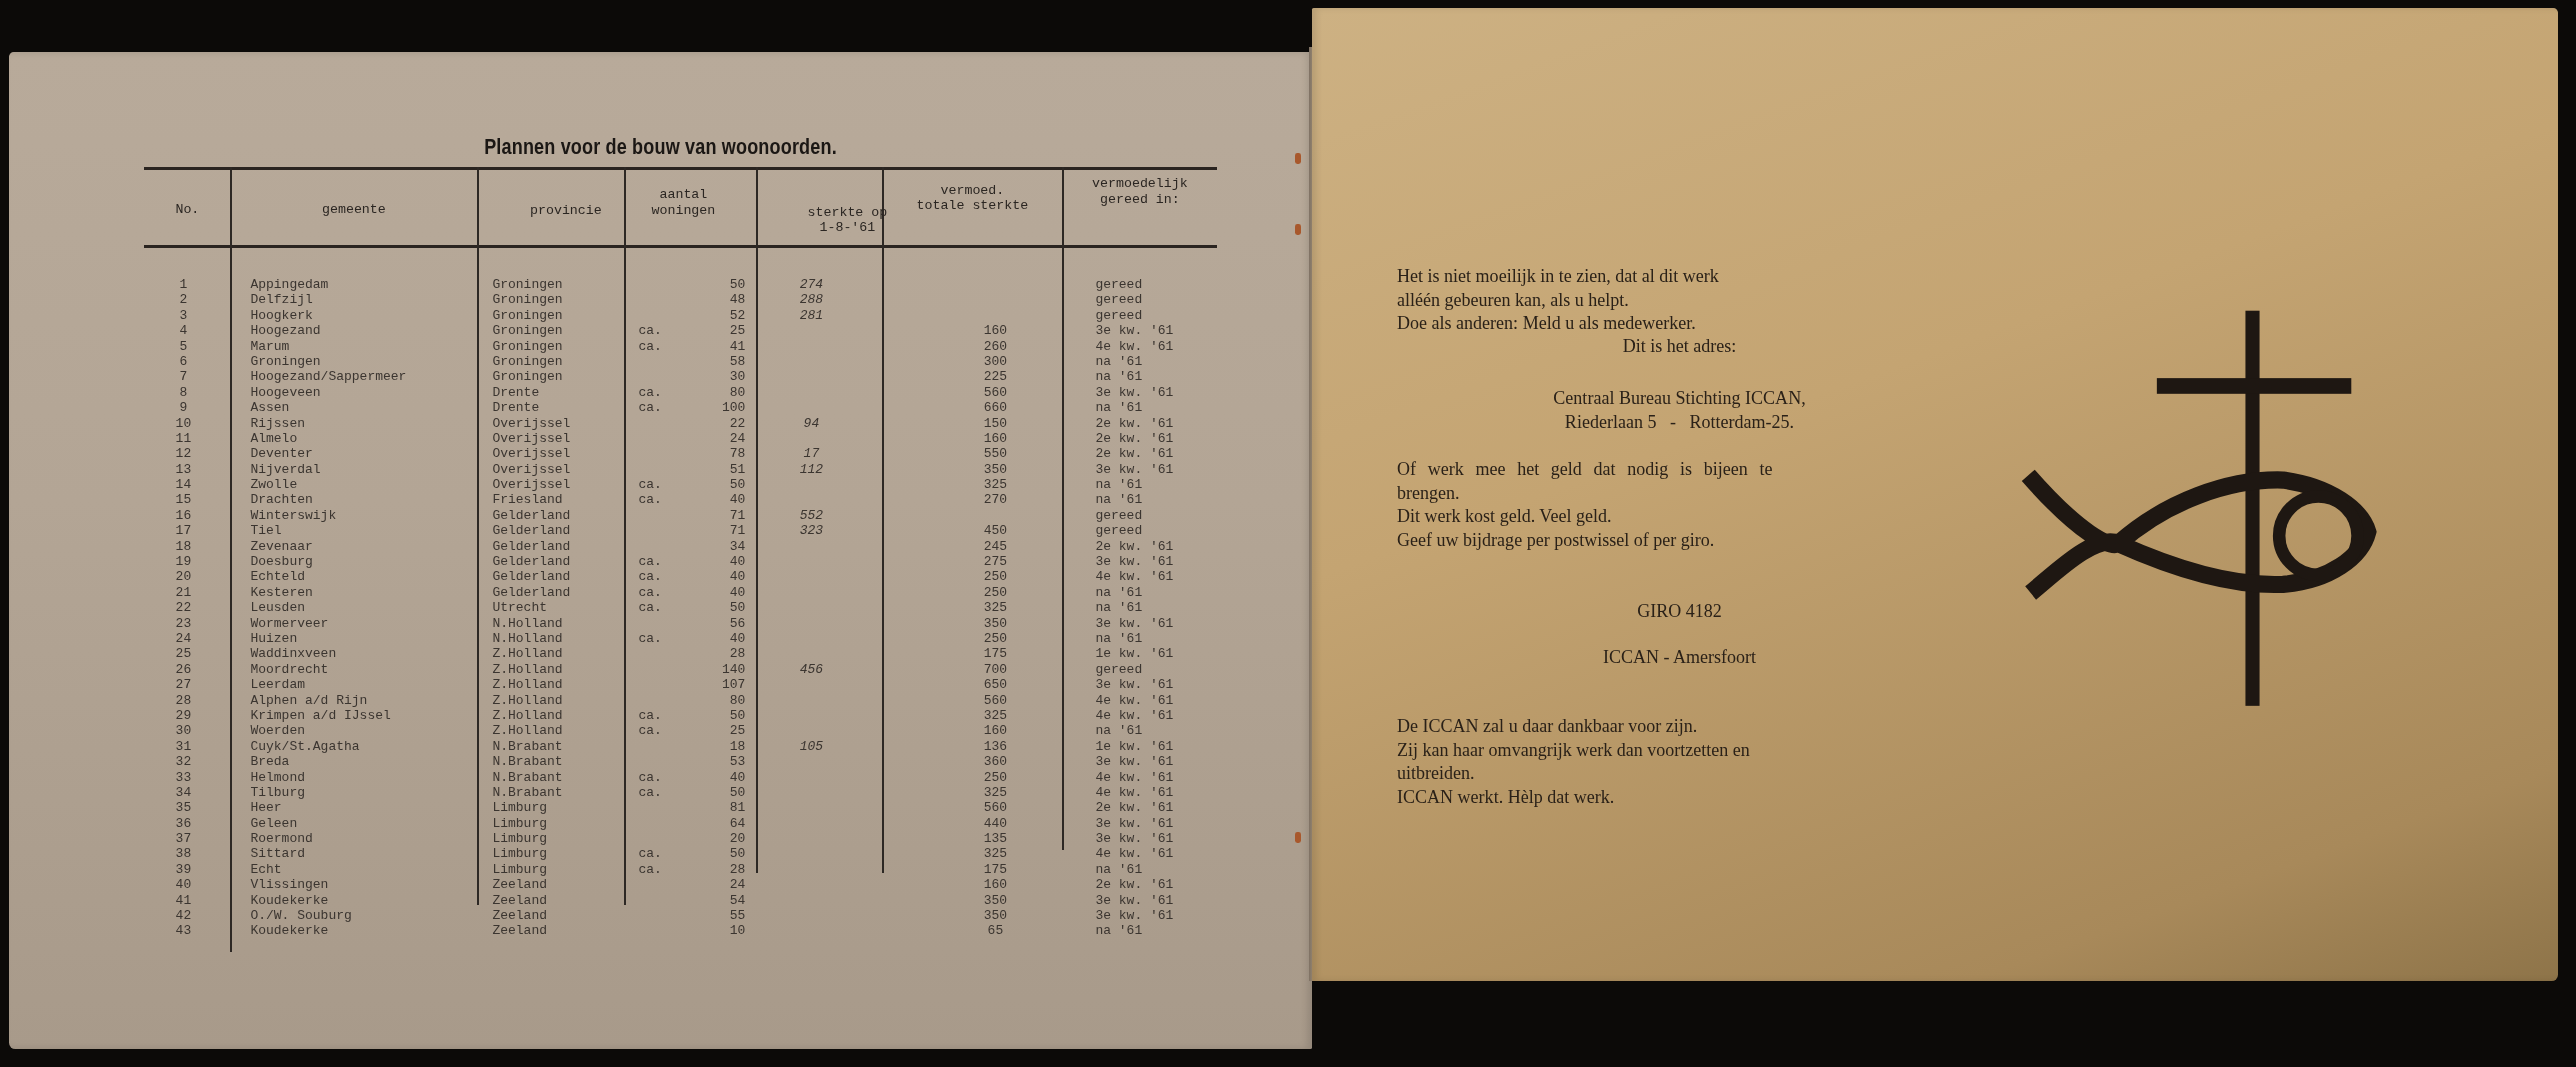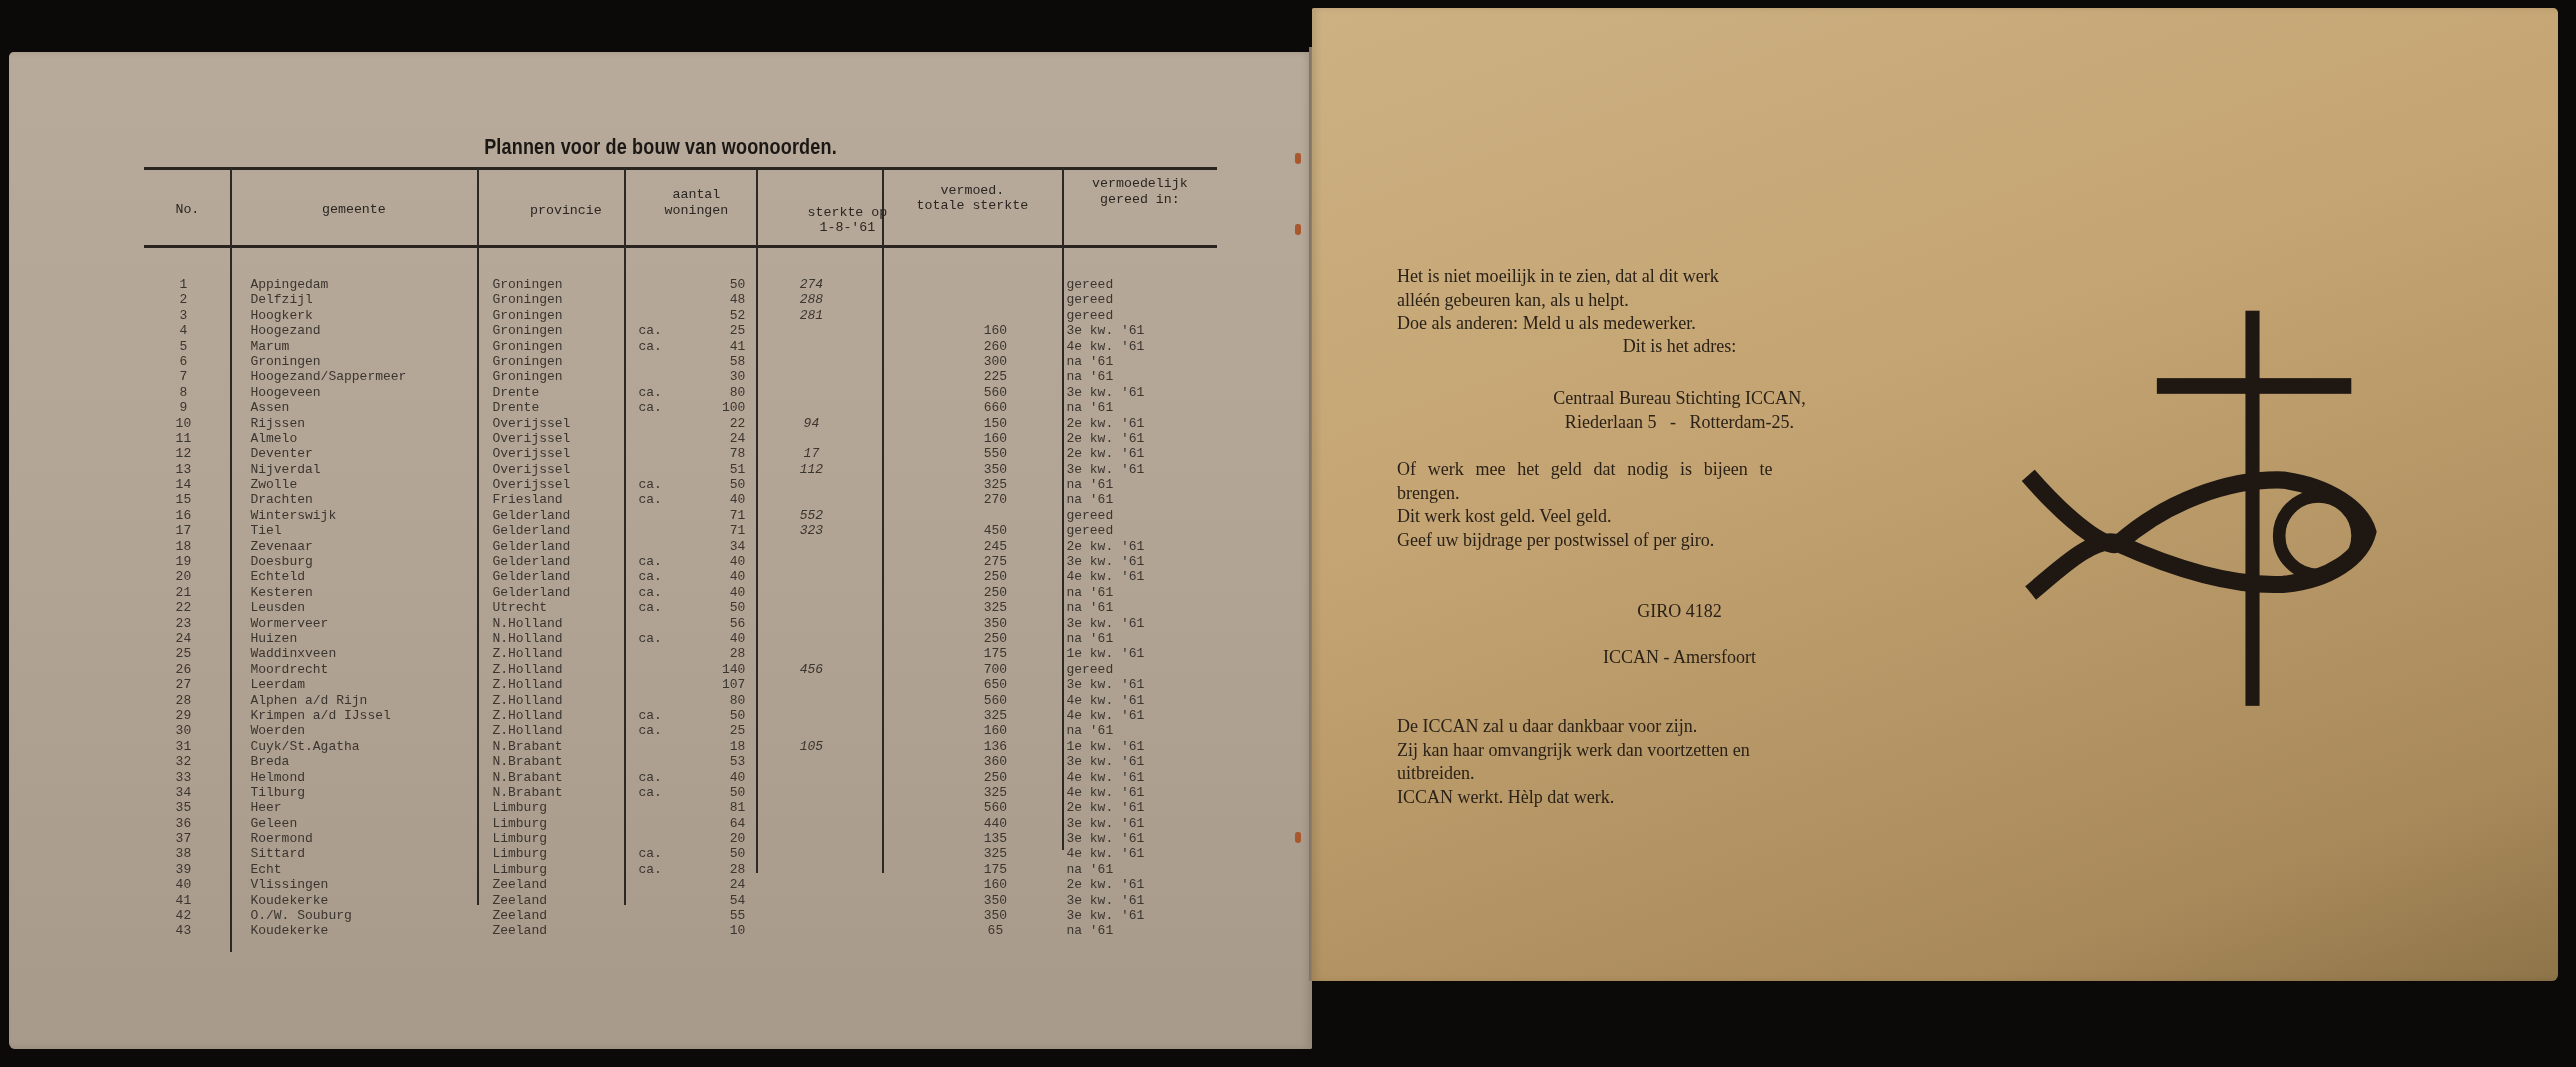--- a/index.html
+++ b/index.html
@@ -54,21 +54,21 @@
     white-space:nowrap;
   }
   .row span { position:absolute; top:0; }
   .c-no { left:0; width:78px; text-align:center; }
   .c-gem { left:106px; }
   .c-prov { left:348px; }
   .c-ca { left:494px; }
   .c-aan { left:534px; width:67px; text-align:right; }
   .c-st { left:620px; width:94px; text-align:center;font-style:italic; }
   .c-tot { left:792px; width:118px; text-align:center; }
-  .c-ger { left:922px; }
+  .c-ger { left:951px; }
 
   
   .rtext {
     position:absolute; color:#2a2118;
     font-family:"Liberation Serif", "DejaVu Serif", serif;
     font-size:19.6px; line-height:23.5px;
     transform:scaleX(0.92); transform-origin:left top;
   }
   .center { text-align:center; transform-origin:center top; }
   .emblem { position:absolute; left:1993px; top:298px; width:392px; height:408px; }
@@ -86,21 +86,21 @@
     <div class="vrule" style="left:86px;top:0;height:785px;"></div>
     <div class="vrule" style="left:333px;top:0;height:738px;"></div>
     <div class="vrule" style="left:480px;top:0;height:738px;"></div>
     <div class="vrule" style="left:612px;top:0;height:706px;"></div>
     <div class="vrule" style="left:738px;top:0;height:706px;"></div>
     <div class="vrule" style="left:918px;top:0;height:683px;"></div>
 
     <div class="th" style="left:0;width:86px;top:35px;">No.</div>
     <div class="th" style="left:86px;width:247px;top:35px;">gemeente</div>
     <div class="th" style="left:333px;width:177px;top:36px;">provincie</div>
-    <div class="th" style="left:486px;width:132px;top:20.4px;">
+    <div class="th" style="left:473px;width:132px;top:20.4px;">
       <div>aantal</div>
       <div>woningen</div>
     </div>
     <div class="th" style="left:636px;width:134px;top:15.7px;margin-top:22px;">
       <div>sterkte op</div>
       <div>1-8-'61</div>
     </div>
     <div class="th" style="left:738px;width:180px;top:15.7px;">
       <div>vermoed.</div>
       <div>totale sterkte</div>

